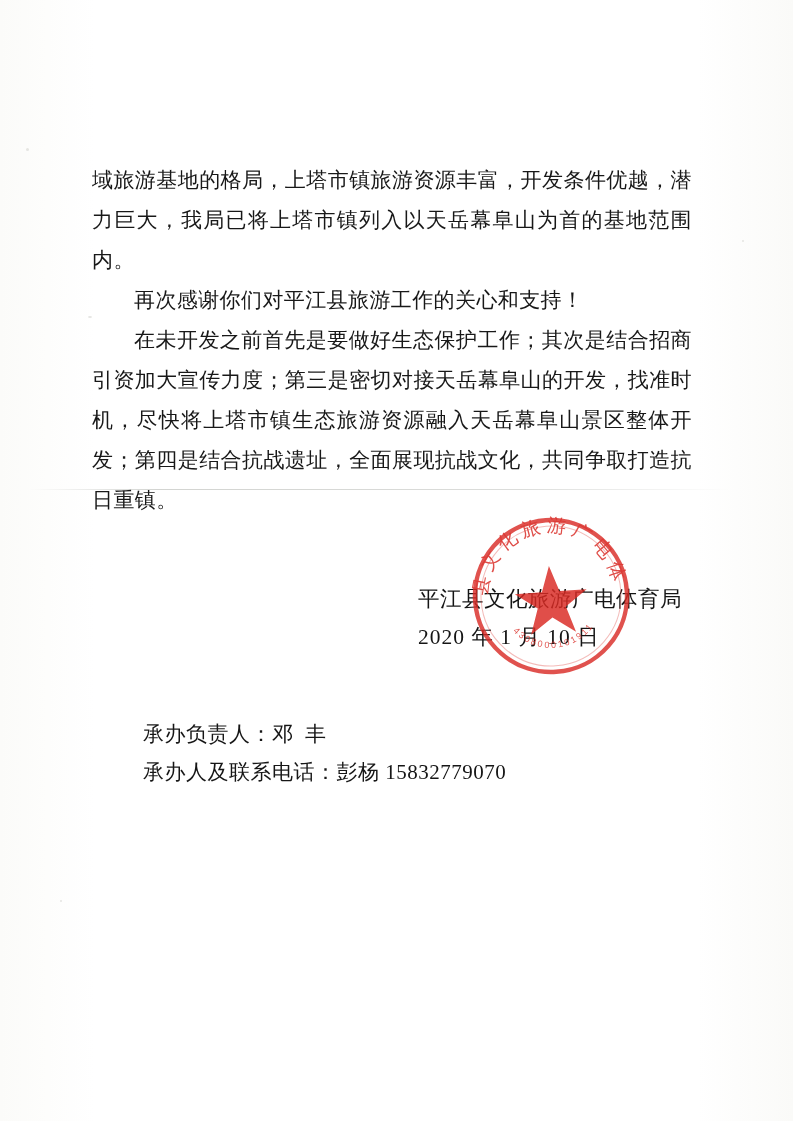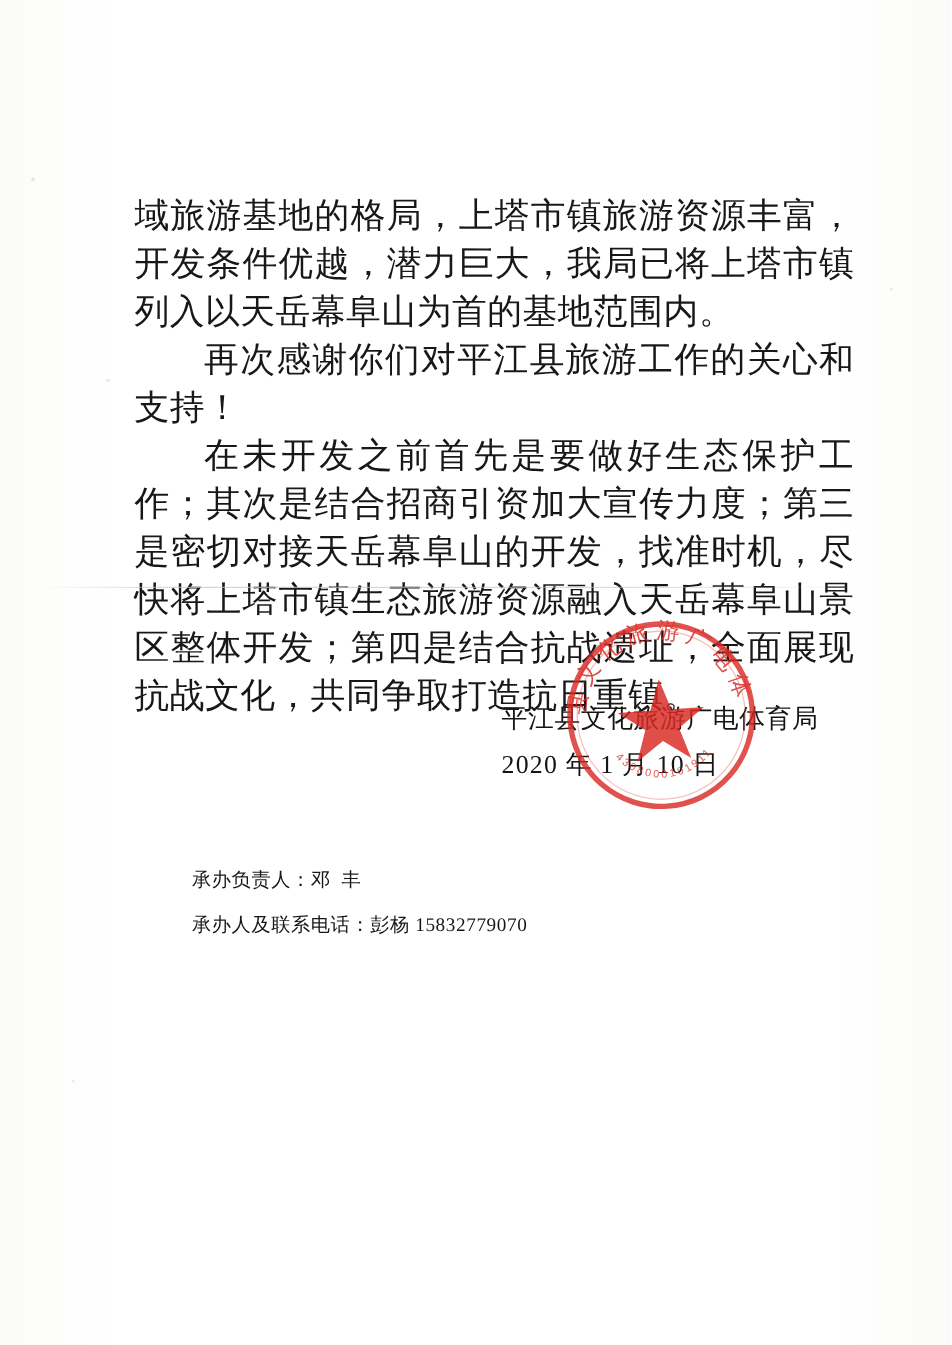--- a/index.html
+++ b/index.html
@@ -27,24 +27,24 @@
 
   .scan-speck {
     position: absolute;
     background: #d9d9d4;
     border-radius: 50%;
     opacity: .65;
   }
 
   .body-text {
     position: absolute;
-    left: 112px;
+    left: 92px;
     top: 160px;
     width: 600px;
-    font-size: 29px;
+    font-size: 21px;
     line-height: 40px;
     letter-spacing: 0.4px;
     text-align: justify;
     text-justify: inter-ideograph;
     color: #181818;
   }
   .body-text p {
     margin: 0 0 0 0;
   }
   .indent {
@@ -85,23 +85,23 @@
     z-index: 4;
     pointer-events: none;
     opacity: .92;
     transform: rotate(-4deg);
   }
   .seal svg { display: block; }
 
   
   .footer-block {
     position: absolute;
-    left: 160px;
+    left: 143px;
     top: 715px;
-    font-size: 16px;
+    font-size: 21px;
     line-height: 38px;
     color: #161616;
     letter-spacing: .5px;
   }
   .footer-block div { white-space: pre; }
 </style>
 </head>
 <body>
 
 <div class="page">

